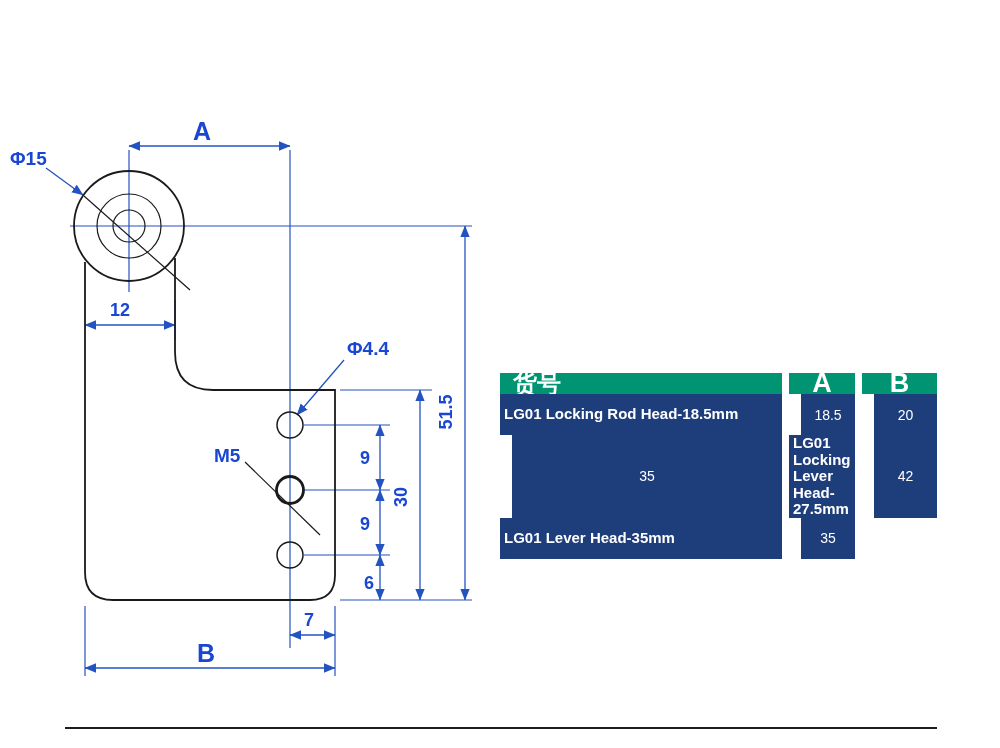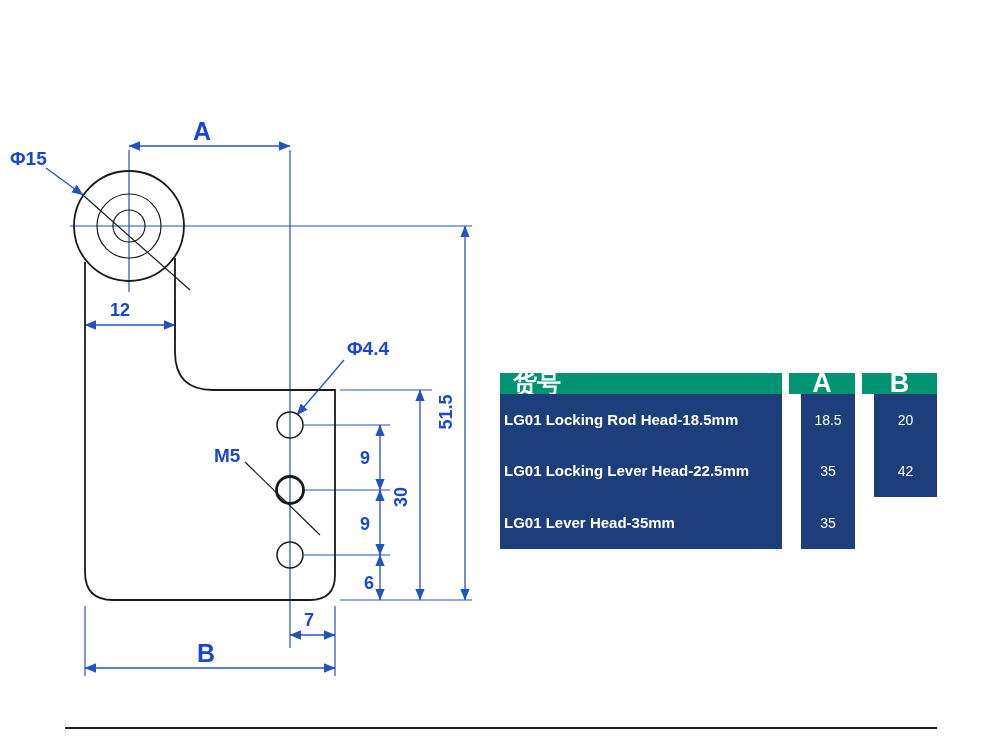--- a/index.html
+++ b/index.html
@@ -109,23 +109,23 @@
   <div id="spec-table">
 
     <div class="th th-part">货号</div>
     <div class="th th-val">A</div>
     <div class="th th-val">B</div>
 
     <div class="td td-name">LG01 Locking Rod Head-18.5mm</div>
     <div class="td td-val">18.5</div>
     <div class="td td-val">20</div>
 
-    <div class="td td-name">LG01 Locking Lever Head-22.5mm</div>
     <div class="td td-val">35</div>
 
+    <div class="td td-name">LG01 Locking Lever Head-27.5mm</div>
     <div class="td td-val">42</div>
 
     <div class="td td-name">LG01 Lever Head-35mm</div>
     <div class="td td-val">35</div>
   </div>
 
   <div id="bottom-rule"></div>
 </div>
 
 </body></html>

